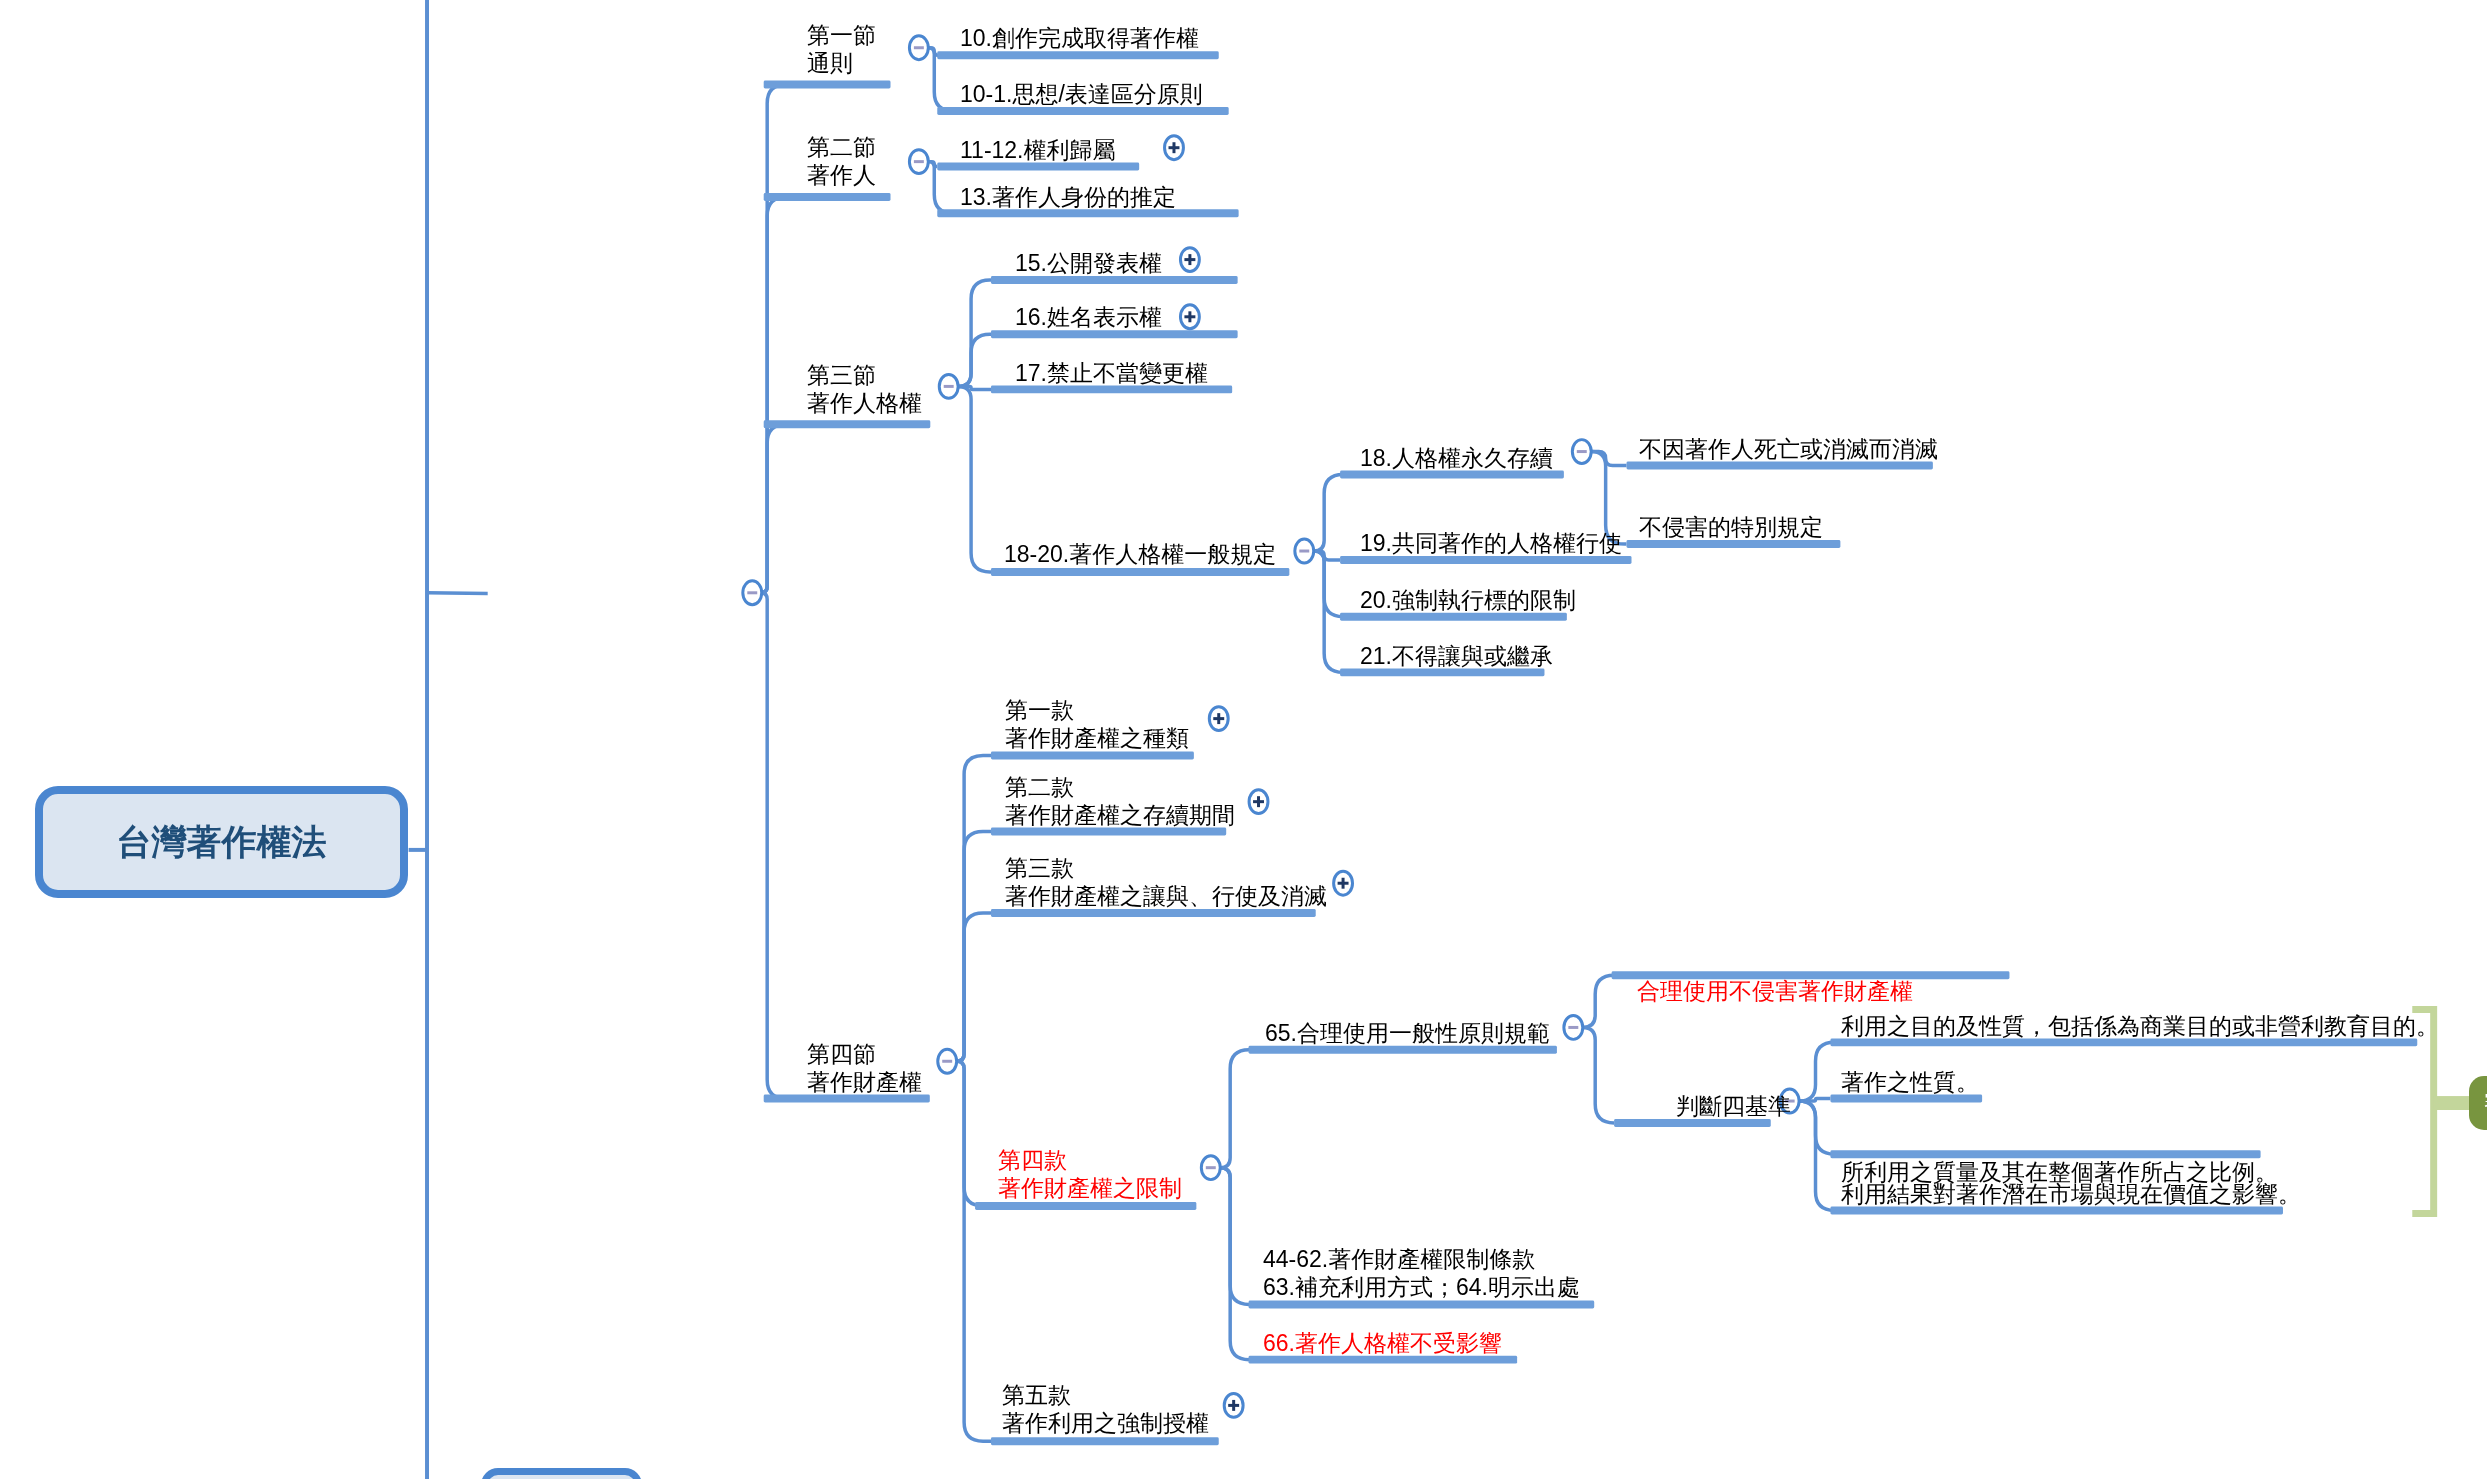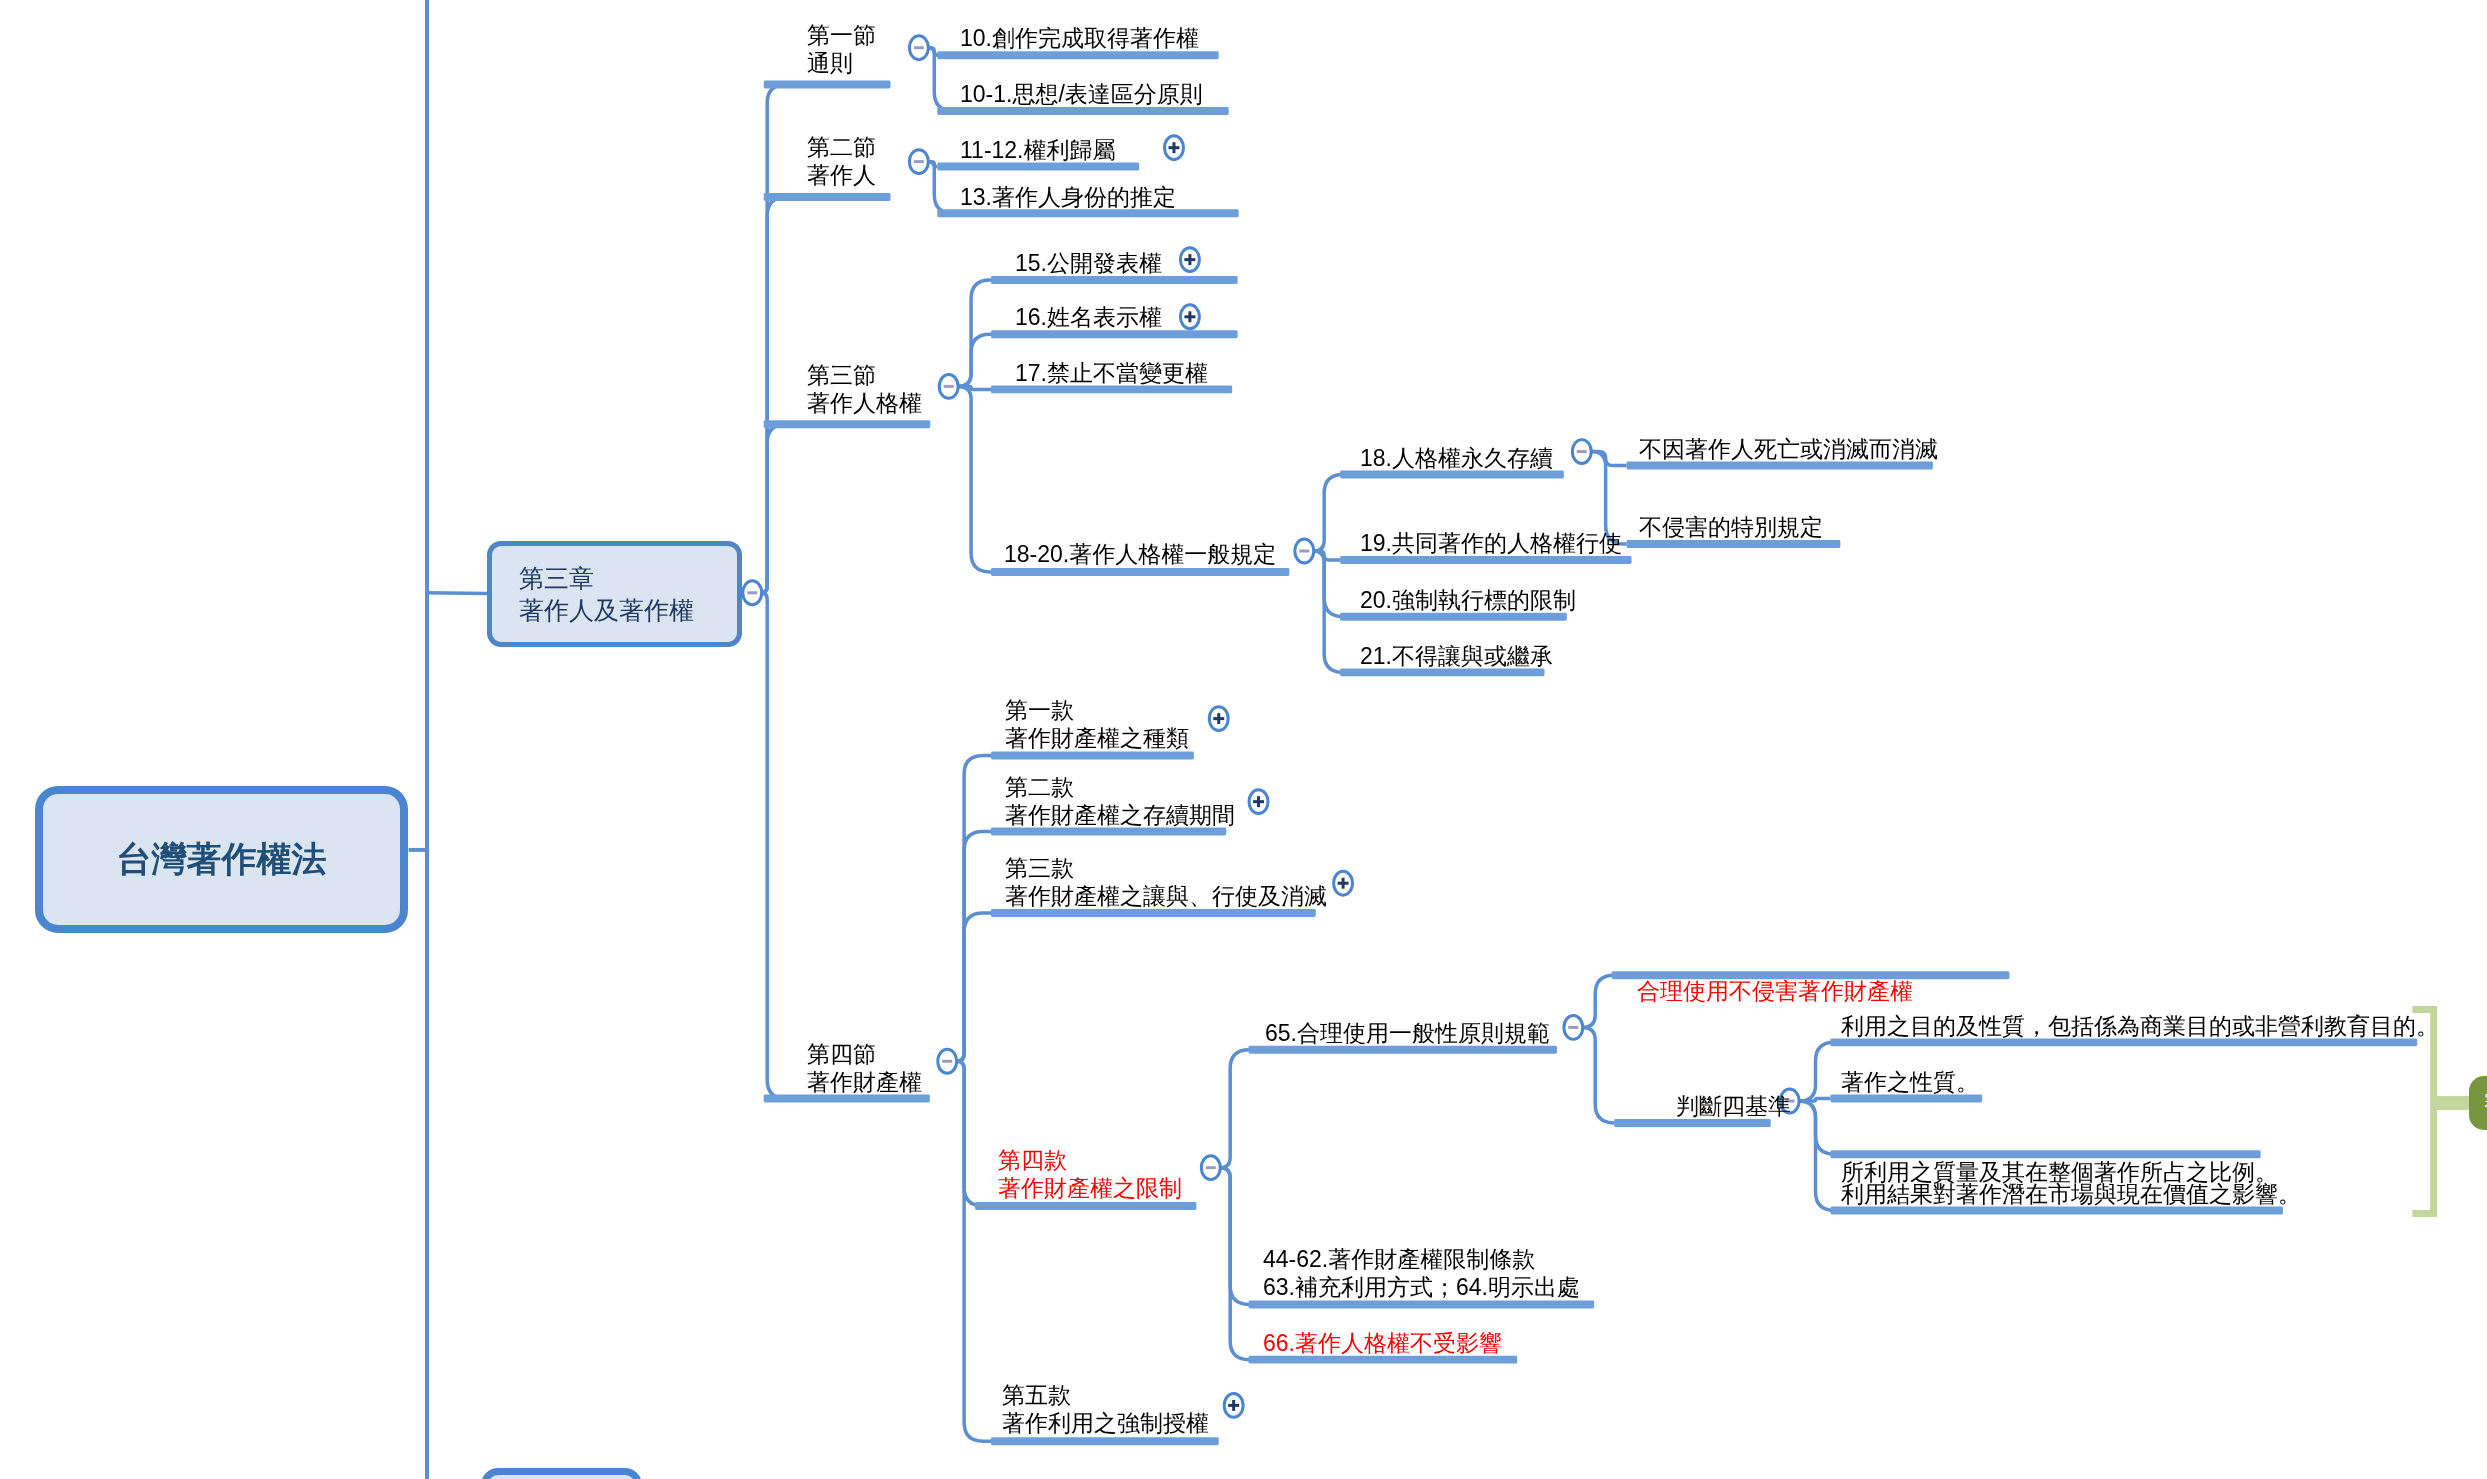--- a/index.html
+++ b/index.html
@@ -156,28 +156,24 @@
         <rect x="2689" y="1773" width="22" height="6" fill="#1f3864"></rect>
         <rect x="2697" y="1765" width="6" height="22" fill="#1f3864"></rect>
       </g>
       <g>
         <ellipse cx="2480" cy="2826" rx="19" ry="24" fill="#ffffff" stroke="#4a86d0" stroke-width="6"></ellipse>
         <rect x="2469" y="2823" width="22" height="6" fill="#1f3864"></rect>
         <rect x="2477" y="2815" width="6" height="22" fill="#1f3864"></rect>
       </g>
     </svg>
 
-  <div id="root-box" class="box" style="left:35px;top:786px;width:373px;height:147px;">
+  <div id="root-box" class="box" style="left:35px;top:786px;width:373px;height:112px;">
     <span>台灣著作權法</span>
   </div>
 
-  <div id="ch3-box" class="box" style="left:487px;top:541px;width:255px;height:106px;">
-    <span>第三章
-著作人及著作權</span>
-  </div>
 
   <div id="summary-box" class="box" style="left:2469px;top:1076px;width:214px;height:54px;">
     <span>審酌一切情狀判斷</span>
   </div>
 
   <div id="partial-box" class="box" style="left:481px;top:1468px;width:161px;height:60px;"></div>
 
   <div id="labels">
       <div class="label" style="left: 807px; top: 21.4px; color: rgb(0, 0, 0);">第一節
 通則</div>

